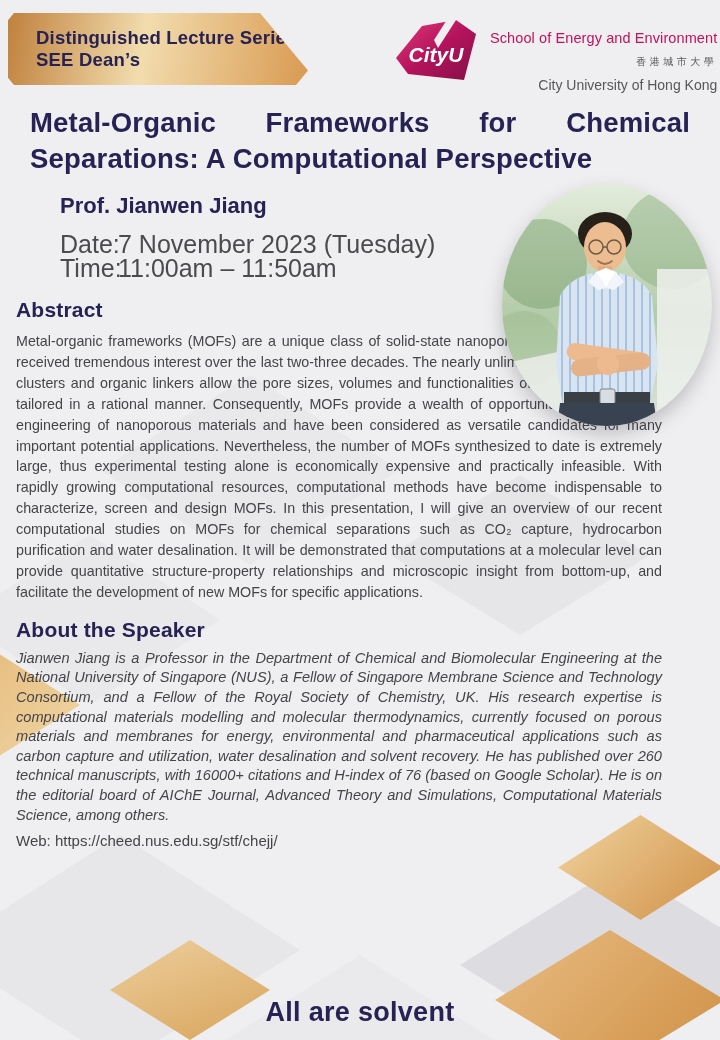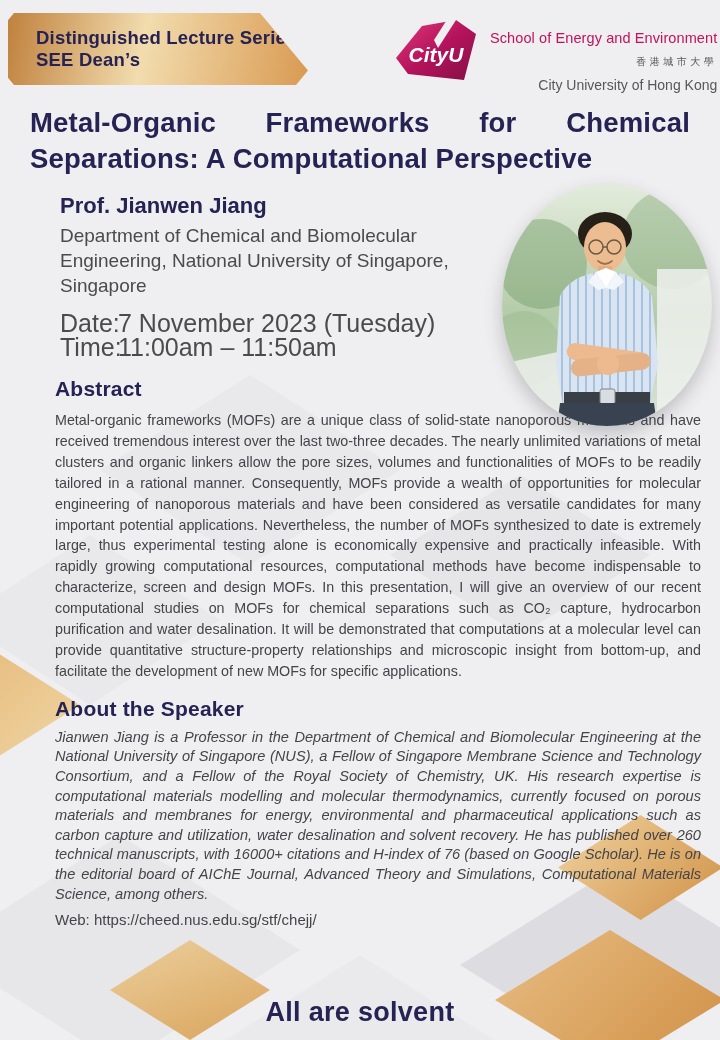--- a/index.html
+++ b/index.html
@@ -56,21 +56,21 @@
   .speaker-affil{margin-top:4px;width:436px;font-size:19px;line-height:25px;color:#4b4a4e;}
   .event{margin-top:13px;}
   .event .row{display:flex;font-size:25px;line-height:24px;color:#4b4a4e;}
   .event .lbl{width:58px;flex:none;}
   
   .photo{
     position:absolute;left:502px;top:184px;width:210px;height:242px;z-index:3;
     border-radius:50%;overflow:hidden;box-shadow:0 8px 18px rgba(50,50,65,.25);
   }
   
-  .section{position:relative;z-index:2;padding:0 35px;margin-left:20px;}
+  .section{position:relative;z-index:2;padding:0 16px;}
   .section h2{margin-top:17px;font-size:21px;line-height:25px;font-weight:bold;color:var(--navy);letter-spacing:.2px;}
   .section h2.about{margin-top:14px;}
   .abstract-body{margin-top:9px;width:646px;font-size:14.3px;line-height:20.9px;text-align:justify;color:#454449;}
   .about-body{margin-top:7px;width:646px;font-size:14.6px;line-height:19.6px;text-align:justify;color:#454449;font-style:italic;}
   .web-line{margin-top:6px;font-size:15px;line-height:19px;color:#454449;}
   .web-line a{color:#454449;text-decoration:none;}
   
   .footer{
     position:absolute;left:0;bottom:12px;width:100%;text-align:center;z-index:2;
     font-size:27px;font-weight:bold;color:var(--navy);letter-spacing:.3px;
@@ -115,21 +115,20 @@
         <div class="logo-cn">香港城市大學</div>
         <div class="logo-en">City University of Hong Kong</div>
       </div>
     </div>
   </div>
 
   <h1 class="title">Metal-Organic Frameworks for Chemical Separations: A Computational Perspective</h1>
 
   <div class="speaker">
     <div class="speaker-name">Prof. Jianwen Jiang</div>
-    <div class="speaker-affil">Department of Chemical and Biomolecular Engineering, National University of Singapore, Singapore</div>
     <div class="event">
       <div class="row">
         <span class="lbl">Date:</span>
         <span>7 November 2023 (Tuesday)</span>
       </div>
       <div class="row">
         <span class="lbl">Time:</span>
         <span>11:00am – 11:50am</span>
       </div>
     </div>

